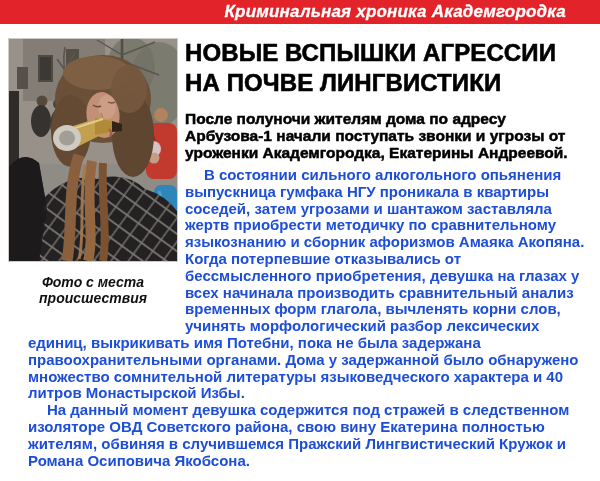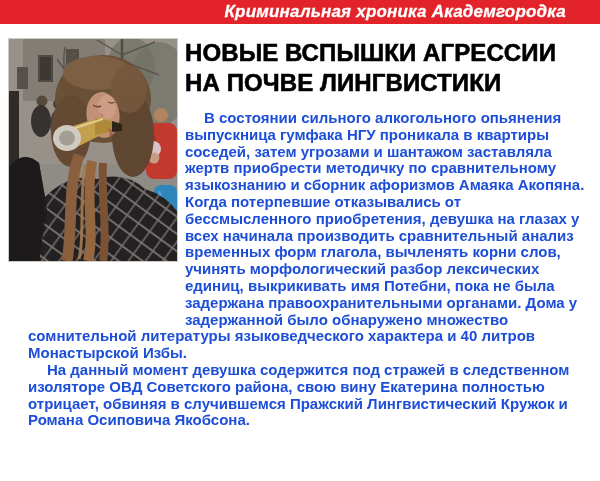--- a/index.html
+++ b/index.html
@@ -125,23 +125,25 @@
           <path d="M36,158 Q60,134 88,140 Q116,132 136,150 Q156,156 168,172 L168,222 L30,222 Z" fill="url(#plaid)" opacity="0.5"></path>
           <path d="M0,128 Q14,110 30,124 L38,170 L30,222 L0,222 Z" fill="#1b191a" opacity="0.85"></path>
 
           <path d="M70,116 C58,150 64,190 58,222" stroke="#8a5f3e" stroke-width="11" fill="none"></path>
           <path d="M83,122 C76,160 86,196 79,222" stroke="#946741" stroke-width="10" fill="none"></path>
           <path d="M94,124 C92,160 99,194 94,222" stroke="#7c5332" stroke-width="8" fill="none"></path>
           <path d="M76,126 C70,162 76,196 70,220" stroke="#a87a4e" stroke-width="3" fill="none" opacity="0.9"></path>
           <path d="M89,128 C86,162 93,194 88,218" stroke="#b08softened" stroke-width="0" fill="none"></path>
         </svg>
       </div>
+      <figcaption>Фото с места происшествия</figcaption>
     </figure>
 
     <h1 class="headline">НОВЫЕ ВСПЫШКИ АГРЕССИИ НА ПОЧВЕ ЛИНГВИСТИКИ</h1>
 
+    <p class="lead">После полуночи жителям дома по адресу Арбузова-1 начали поступать звонки и угрозы от уроженки Академгородка, Екатерины Андреевой.</p>
 
     <p class="body-par">В состоянии сильного алкогольного опьянения выпускница гумфака НГУ проникала в квартиры соседей, затем угрозами и шантажом заставляла жертв приобрести методичку по сравнительному языкознанию и сборник афоризмов Амаяка Акопяна. Когда потерпевшие отказывались от бессмысленного приобретения, девушка на глазах у всех начинала производить сравнительный анализ временных форм глагола, вычленять корни слов, учинять морфологический разбор лексических единиц, выкрикивать имя Потебни, пока не была задержана правоохранительными органами. Дома у задержанной было обнаружено множество сомнительной литературы языковедческого характера и 40 литров Монастырской Избы.</p>
 
-    <p class="body-par">На данный момент девушка содержится под стражей в следственном изоляторе ОВД Советского района, свою вину Екатерина полностью отрицает, обвиняя в случившемся Пражский Лингвистический Кружок и Романа Осиповича Якобсона.</p>
+    <p class="body-par">На данный момент девушка содержится под стражей в следственном изоляторе ОВД Советского района, свою вину Екатерина полностью жителям, обвиняя в случившемся Пражский Лингвистический Кружок и Романа Осиповича Якобсона.</p>
 
   </main>
 </div>
 
 </body></html>

